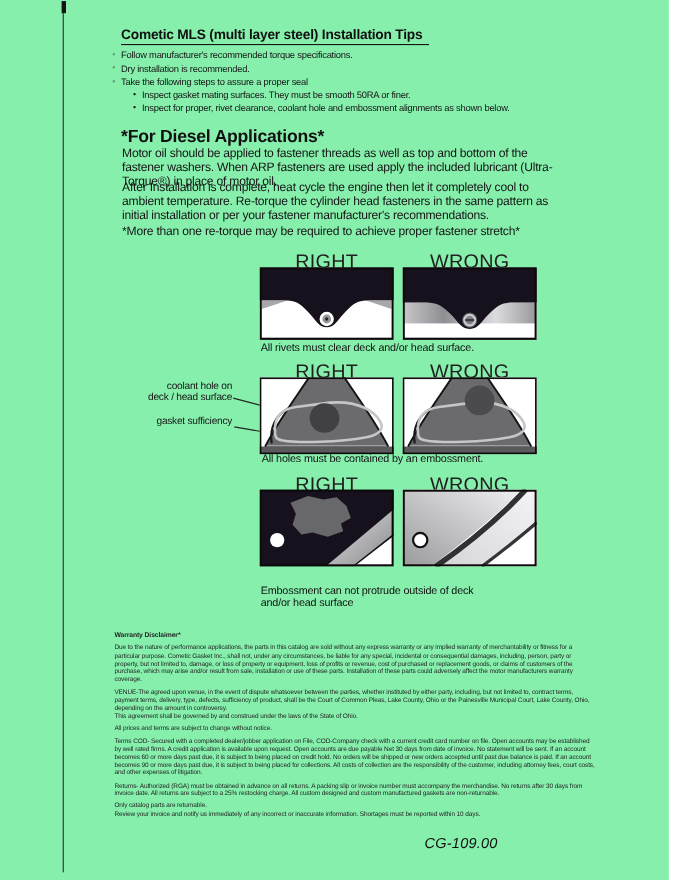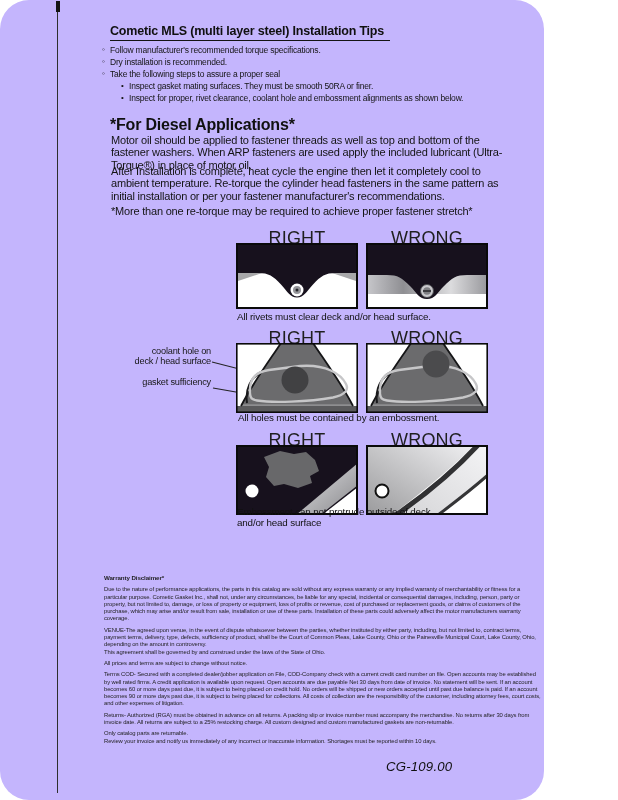--- a/index.html
+++ b/index.html
@@ -1,17 +1,17 @@
 <!DOCTYPE html>
 <html><head>
 <meta charset="utf-8">
 <style>
   html,body{margin:0;padding:0;background:#ffffff;}
-  .page{position:relative;width:544px;height:800px;background:#c4b5fd;overflow:hidden;
-        font-family:"Liberation Sans", sans-serif;color:#161616;border-radius:29px;}
+  .page{position:relative;width:608px;height:800px;background:#86efac;overflow:hidden;
+        font-family:"Liberation Sans", sans-serif;color:#161616;}
   .abs{position:absolute;}
 
   .edge-tick{left:56px;top:1px;width:4px;height:11px;background:#141414;}
   .edge-rule{left:57px;top:12px;width:1px;height:781px;background:#2e2e2e;}
 
   .title{left:110px;top:24px;margin:0;font-size:12.5px;font-weight:bold;letter-spacing:-0.2px;
          color:#101010;border-bottom:1.5px solid #141414;padding:0 6px 2px 0;display:inline-block;}
 
   .bullet-row{display:flex;font-size:8.5px;letter-spacing:-0.2px;color:#141414;white-space:nowrap;}
   .bullet-row .bm{width:8px;flex:0 0 8px;font-size:8px;line-height:9px;}
@@ -24,21 +24,21 @@
   .dp1{top:134px;} .dp2{top:165px;} .dnote{top:205px;width:420px;}
 
   .rw-label{width:122px;text-align:center;font-size:18px;color:#1f1f1f;letter-spacing:0.2px;}
   .colL{left:236px;} .colR{left:366px;}
   .lab1{top:228px;} .lab2{top:328px;} .lab3{top:430px;}
   .dbox{width:122px;height:66px;display:block;}
   .dbox2,.dbox3{height:70px;}
   .box1{top:243px;} .box2{top:343px;} .box3{top:445px;}
 
   .caption{font-size:9.8px;letter-spacing:-0.15px;color:#111;line-height:11.3px;}
-  .cap1{left:237px;top:311px;} .cap2{left:238px;top:412px;} .cap3{left:237px;top:506px;}
+  .cap1{left:237px;top:311px;} .cap2{left:238px;top:412px;} .cap3{left:237px;top:532px;}
 
   .callout{width:119px;left:92px;text-align:right;font-size:9.2px;line-height:10.4px;
            letter-spacing:-0.2px;color:#161616;}
   .co1{top:346px;} .co2{top:377px;}
   .leader{left:95px;top:340px;width:210px;height:60px;}
 
   .legal{left:104px;top:574px;width:437px;font-size:5.9px;letter-spacing:-0.1px;
          line-height:7.3px;color:#1f1f1f;}
   .legal-h{font-size:6.2px;font-weight:bold;margin:0 0 5px 0;}
   .lp{margin:0 0 4px 0;} .lp.tight{margin-bottom:0;}

